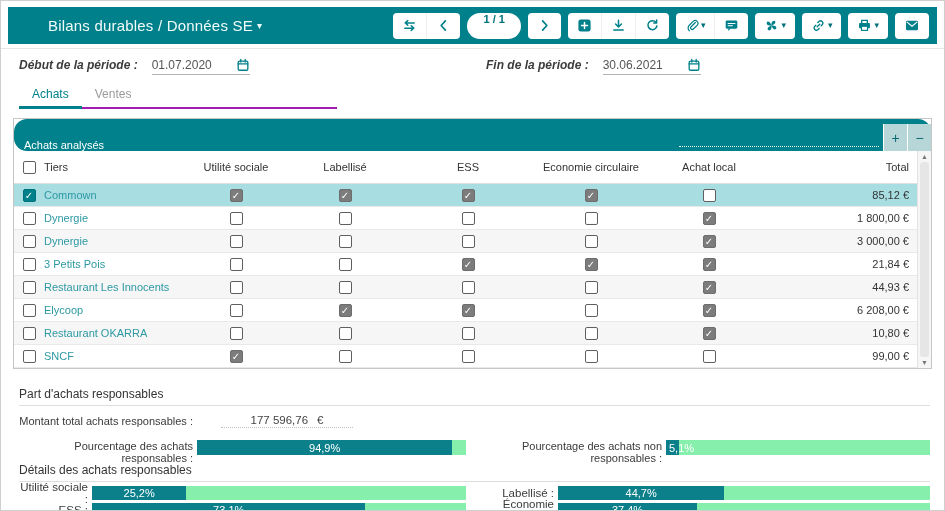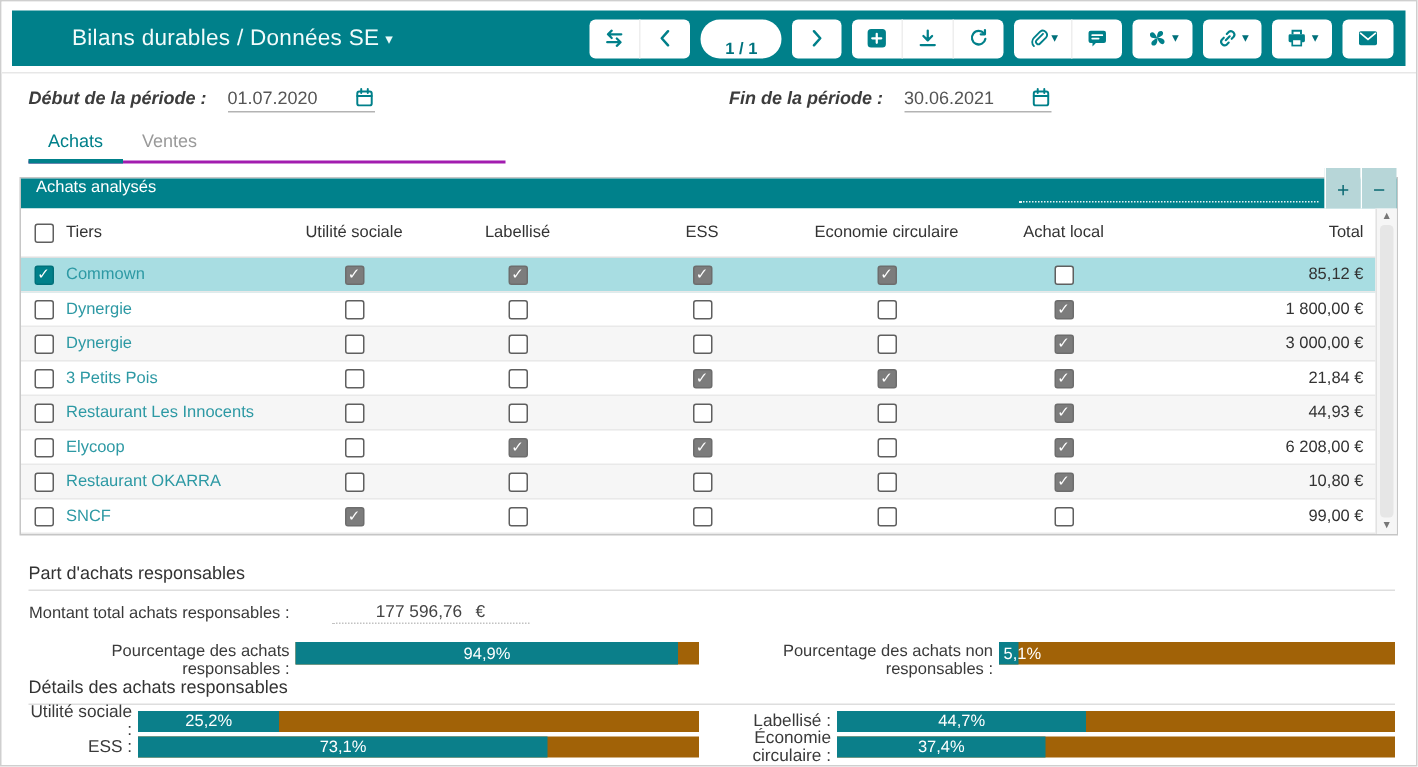--- a/index.html
+++ b/index.html
@@ -10,39 +10,39 @@
   .topwrap { padding:6px 7px 4px 7px; border-bottom:1px solid #e7e7e7; background:#fff; }
   .topbar { height:37px; background:#00808a; display:flex; align-items:center; padding:0 8px 0 28px; }
   .title { color:#f2fbfb; font-size:15px; letter-spacing:.2px; display:flex; align-items:center; gap:4px;margin-left:12px; }
   .caret-w { font-size:10px; color:#eafafa; }
   .toolbar { margin-left:auto; display:flex; align-items:center; gap:7px; }
   .tgroup { background:#fff; border-radius:4px; height:26px; display:flex; align-items:center; }
   .tbtn { height:26px; padding:0 9px; display:flex; align-items:center; gap:2px; cursor:pointer; }
   .tbtn + .tbtn { border-left:1px solid #eee; }
   .tbtn svg { display:block; }
   .caret { font-size:9px; color:#00707a; line-height:1; }
-  .pagepill { background:#fff; border-radius:13px; height:26px; padding:0 16px; display:flex; align-items:flex-end; color:#00737e; font-weight:bold; font-size:11px; }
+  .pagepill { background:#fff; border-radius:13px; height:26px; padding:0 16px; display:flex; align-items:flex-start; color:#00737e; font-weight:bold; font-size:11px; }
 
   
   .filters { display:flex; padding:9px 0 4px 18px; }
   .field { display:flex; align-items:flex-end; }
   .field-left { width:467px; }
   .flabel { font-weight:bold; font-style:italic; color:#3c3c3c; font-size:12px; padding-bottom:3px; }
   .finput { display:flex; align-items:flex-end; justify-content:space-between; width:98px; margin-left:14px; border-bottom:1px solid #b3b3b3; padding-bottom:2px; }
   .fvalue { color:#555; font-size:12px; }
   .finput svg { display:block; margin-left:6px; }
 
   
   .tabstrip { margin:4px 0 0 18px; width:318px; display:flex; border-bottom:2px solid #a21caf; }
   .tab { font-size:12px; padding:4px 13px 5px 13px; color:#9a9a9a; cursor:pointer; }
   .tab.active { color:#00808a; border-bottom:3px solid #00808a; margin-bottom:-2px; }
 
   
   .panel { margin:9px 12px 0 12px; border:1px solid #c6c6c6; }
-  .panel-header { height:20px; background:#00818b; display:flex; align-items:flex-start; padding-left:10px; }
+  .panel-header { height:32px; background:#00818b; display:flex; align-items:flex-end; padding-left:10px;border-radius:13px; }
   .panel-title { color:#fff; font-size:11px; }
   .ph-right { margin-left:auto; display:flex; align-items:flex-end; height:100%; }
   .dotted-leader { width:200px; border-bottom:1px dotted rgba(255,255,255,.9); margin-bottom:4px; margin-right:4px; }
   .ph-btn { width:24px; height:27px; background:#b7d6d8; color:#0b6a73; font-size:14px; display:flex; align-items:center; justify-content:center; cursor:pointer; border-left:1px solid #fff; }
 
   
   .tablewrap { position:relative; padding-right:14px; background:#fff; }
   .scrollbar { position:absolute; top:0; right:0; bottom:0; width:14px; background:#f6f6f6; border-left:1px solid #e2e2e2; display:flex; flex-direction:column; align-items:center; justify-content:space-between; padding:2px 0; }
   .sb-thumb { width:9px; flex:1; margin:2px 0; background:#e6e6e6; border-radius:3px; }
   .sb-arrow { font-size:7px; color:#777; line-height:1; }
@@ -62,21 +62,21 @@
   
   .section-title { font-size:12px; color:#333; margin:0 0 4px 18px; }
   .divider { border-top:1px solid #dedede; margin:0 14px 0 18px; }
   .sumgrid { display:grid; grid-template-columns:447px 1fr; padding:6px 14px 0 18px; }
   .sumrow { display:flex; align-items:center; height:17px; }
   .sum-label { font-size:11px; color:#3a3a3a; text-align:right; width:174px; flex:none; }
   .sum-label.wide { width:196px; }
   .valbox { margin-left:28px; width:132px; text-align:center; border-bottom:1px dotted #c2c2c2; font-size:11.5px; color:#444; padding-bottom:1px; }
   .valbox .cur { margin-left:9px; }
   .barrow { display:flex; align-items:flex-start; margin-top:5px; height:15px; }
-  .bar { flex:1; height:15px; background:#a16207; margin-left:4px; position:relative; overflow:visible; }
+  .bar { flex:1; height:15px; background:#86efac; margin-left:4px; position:relative; overflow:visible; }
   .fill { height:100%; background:#0b7f8a; display:flex; align-items:center; justify-content:center; }
   .fill span { color:#fff; font-size:11px; white-space:nowrap; }
   .fill.low { justify-content:flex-start; }
   .fill.low span { padding-left:3px; }
   .details-title { margin-top:8px; }
   .detgrid { display:grid; grid-template-columns:447px 1fr; padding:4px 14px 0 18px; }
   .detrow { display:flex; align-items:center; height:14px; margin-bottom:3px; }
   .det-label { font-size:11.5px; color:#3a3a3a; text-align:right; width:69px; flex:none; }
   .det-label.wide { width:88px;padding-left:29px; }
   .detrow .bar { height:14px; }

